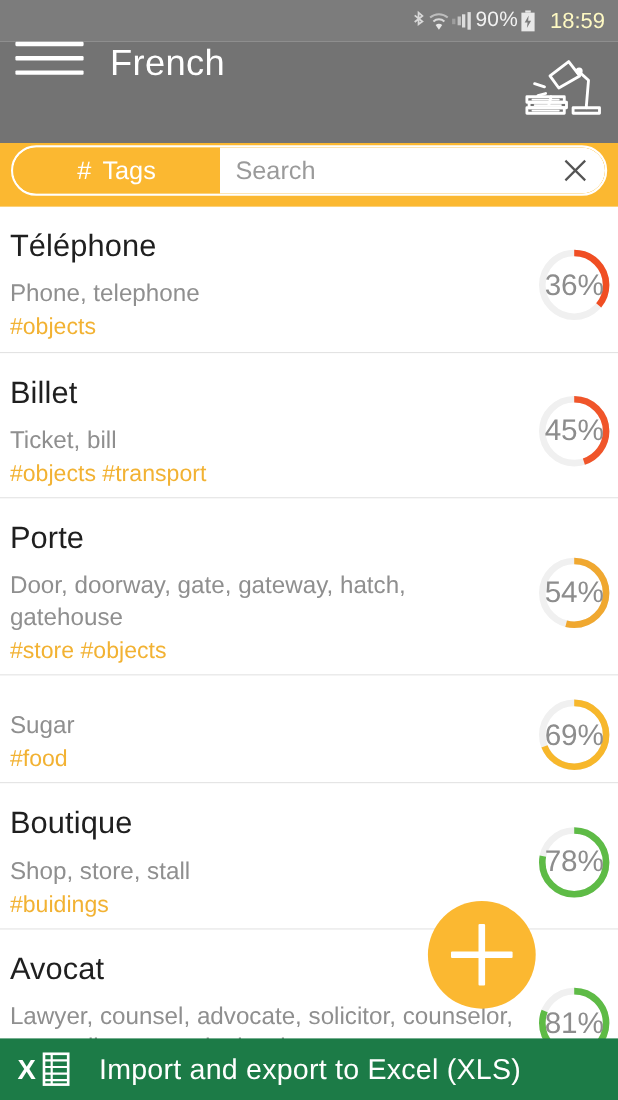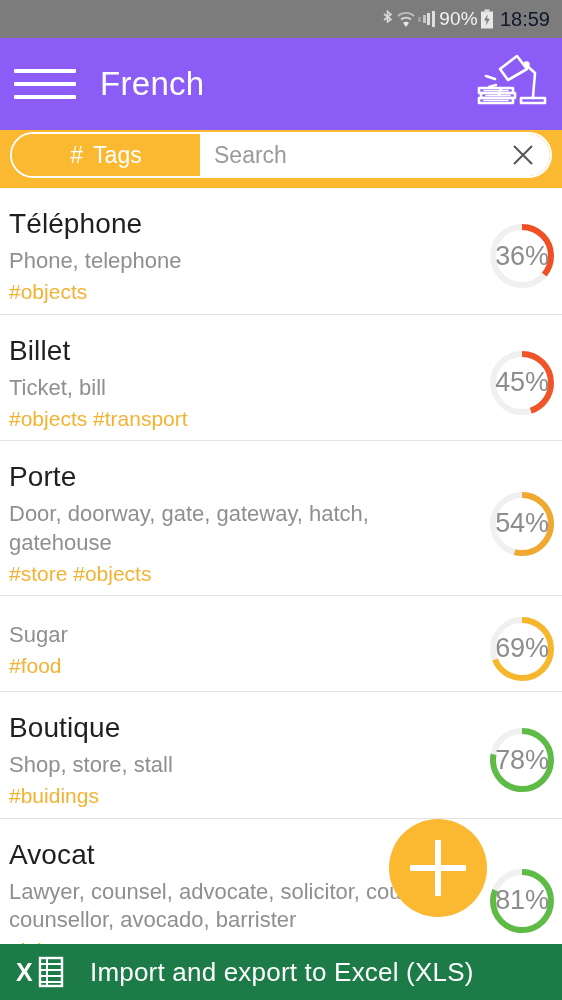--- a/index.html
+++ b/index.html
@@ -12,35 +12,35 @@
   #app { position: relative; width: 562px; height: 1000px; background: #fff; }
 
   
   .statusbar {
     height: 38px; background: #7c7c7c;
     display: flex; align-items: center; justify-content: flex-end;
     padding-right: 12px; gap: 2px;
   }
   .statusbar .si { display: flex; align-items: center; }
   .statusbar .txt { color: #f2f2f2; font-size: 19px; letter-spacing: .2px; }
-  .statusbar .time { color: #0f172a; font-size: 20px; margin-left: 4px; }
+  .statusbar .time { color: #fef9c3; font-size: 20px; margin-left: 11px; }
   .bt-ico  { width: 13px; height: 20px; }
   .wifi-ico{ width: 20px; height: 18px; }
   .sig-ico { width: 19px; height: 17px; display: flex; align-items: flex-end; gap: 1.5px; }
   .sig-ico i { display:block; width: 3px; background:#ddd; }
   .sig-ico i:nth-child(1){height:5px;background:#9e9e9e;}
   .sig-ico i:nth-child(2){height:8px;background:#c4c4c4;}
   .sig-ico i:nth-child(3){height:12px;}
   .sig-ico i:nth-child(4){height:16px;}
   .batt-ico{ width: 14px; height: 20px; }
 
   
   .appbar {
-    height: 92px; background: #8b5cf6;
-    display: flex; align-items: center; position: relative;
+    height: 92px; background: #737373;
+    display: flex; align-items: flex-start; position: relative;
   }
   .hamburger { width: 62px; margin-left: 14px; display: flex; flex-direction: column; gap: 9px; cursor: pointer; }
   .hamburger span { display: block; height: 4px; background: #fff; border-radius: 1px; }
   .app-title { color: #fff; font-size: 33px; margin-left: 24px; font-weight: 400; letter-spacing: .3px; }
   .lamp-btn { position: absolute; right: 12px; top: 50%; transform: translateY(-50%);
               width: 80px; height: 68px; display:flex; align-items:center; justify-content:center; cursor:pointer; }
 
   
   .searchrow {
     height: 58px; background: #FBB831;
@@ -70,21 +70,21 @@
 
   
   .list { position: relative; background: #fff; }
   .row {
     position: relative; display: flex; align-items: flex-start;
     border-bottom: 1px solid #e3e3e3;
     padding: 19px 0 8px 0;
   }
   .row .texts { flex: 1; min-width: 0; padding-left: 9px; padding-right: 8px; }
   .word { font-size: 28px; color: #1f1f1f; line-height: 1.22; letter-spacing: .1px; }
-  .defn { font-size: 22px; color: #8f8f8f; line-height: 1.28; margin-top: 6px; }
+  .defn { font-size: 22px; color: #8f8f8f; line-height: 1.28; margin-top: 12px; }
   .tags { font-size: 21px; color: #F2B233; line-height: 1.3; margin-top: 3px; }
   .ringwrap { width: 76px; flex: 0 0 76px; display: flex; align-items: center; justify-content: center;
               align-self: center; margin-right: 2px; }
   .ring { position: relative; width: 68px; height: 68px; }
   .ring svg { display: block; }
   .ring .pct {
     position: absolute; inset: 0; display: flex; align-items: center; justify-content: center;
     font-size: 27px; color: #8d8d8d; letter-spacing: -.2px;
   }
 

